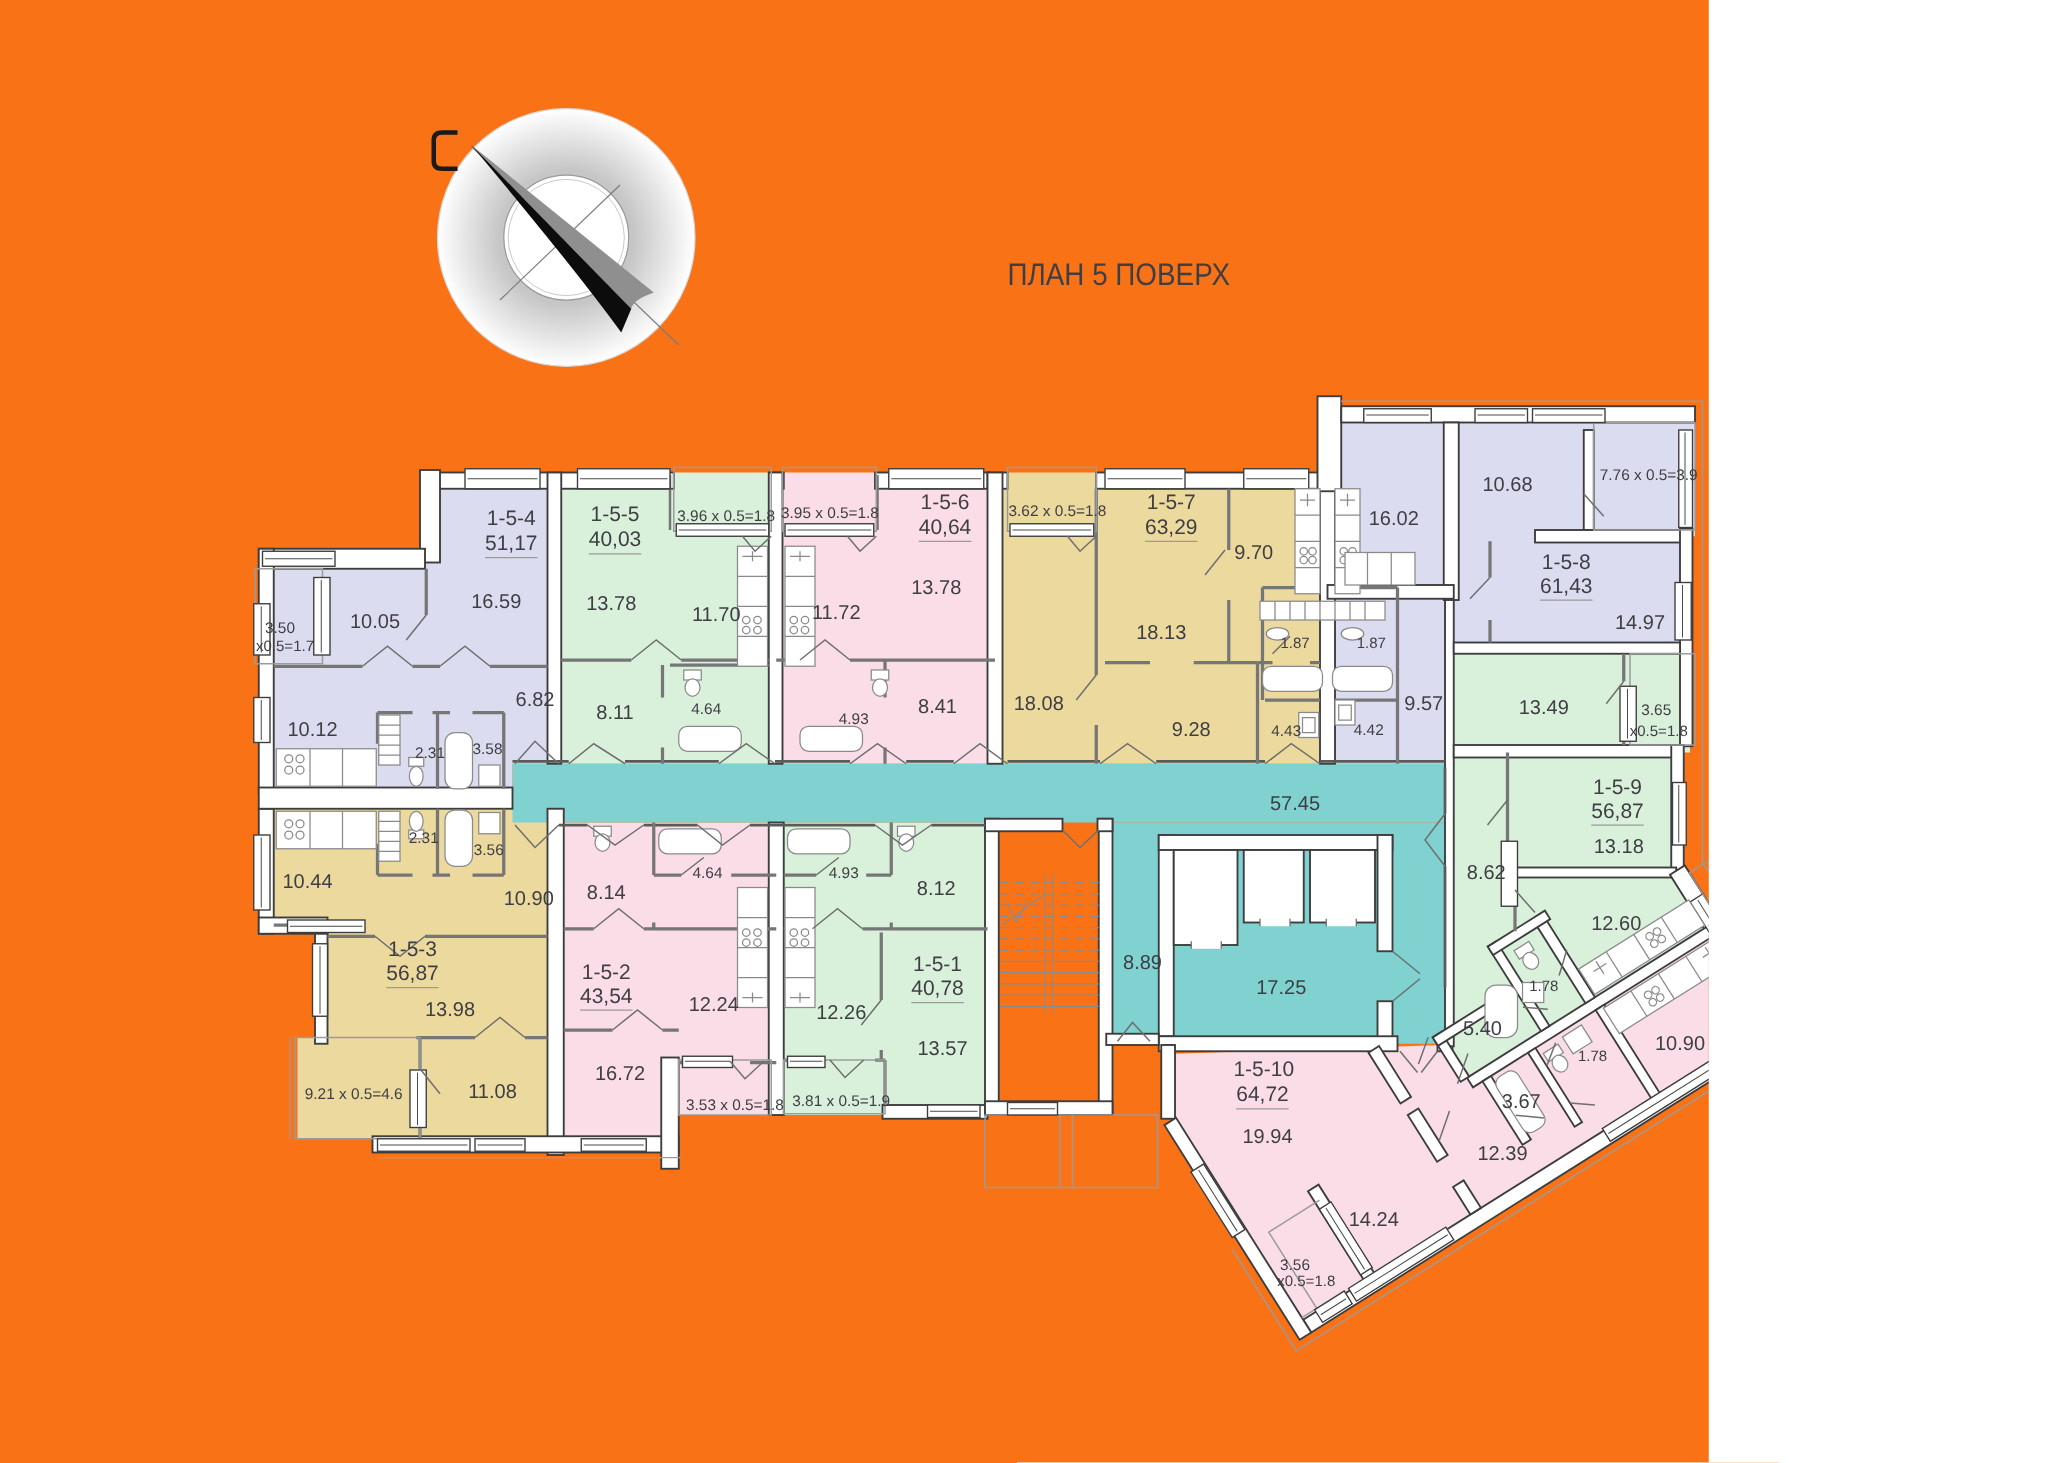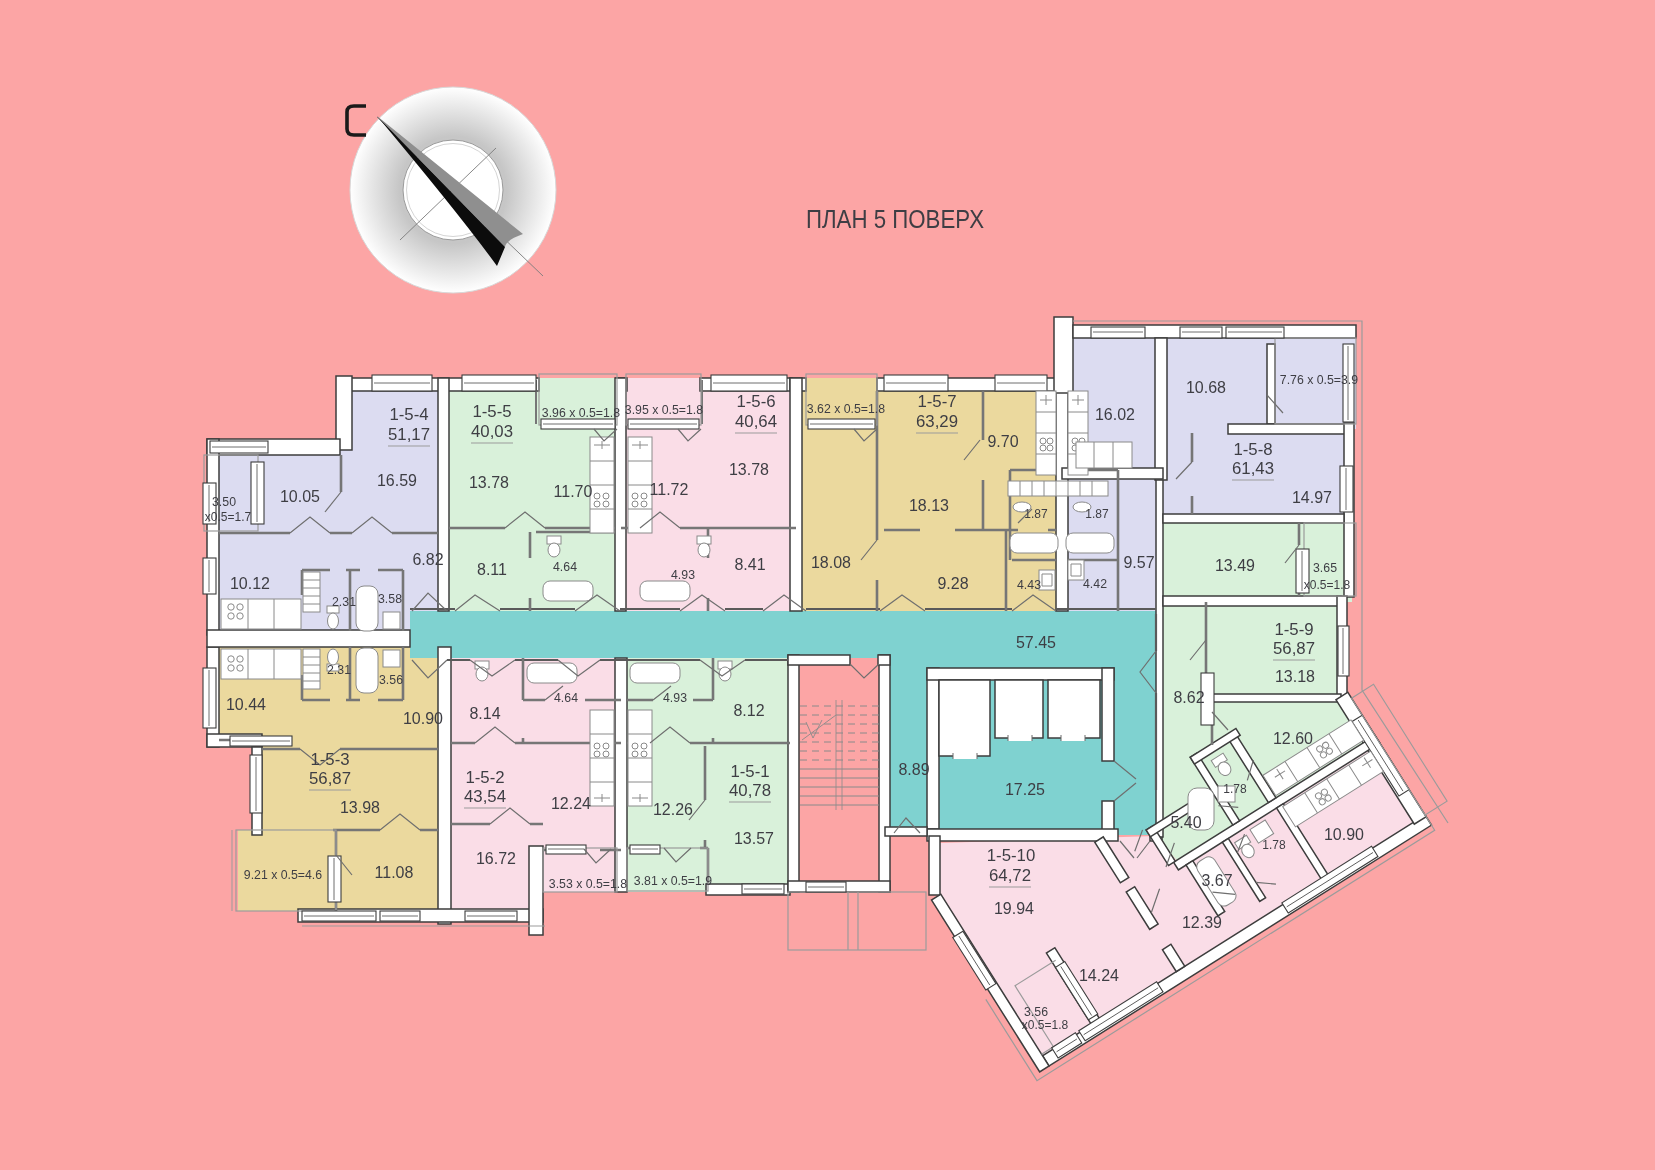--- a/index.html
+++ b/index.html
@@ -1,16 +1,16 @@
 <!DOCTYPE html>
 <html><head>
 <meta charset="utf-8">
 <style>
 html,body{margin:0;padding:0;background:#ffffff;}
-#page{width:1655px;height:1170px;position:relative;background:#fca5a5;overflow:hidden;}
+#page{width:1367px;height:1170px;position:relative;background:#f97316;overflow:hidden;}
 text{font-family:"Liberation Sans",sans-serif;fill:#3e3e44;}
 .rm{font-size:16px;}
 .sm{font-size:12.3px;}
 .xs{font-size:12px;}
 .tt{font-size:16.8px;}
 </style>
 </head>
 <body>
 <div id="page">
 <svg width="1655" height="1170" viewBox="0 0 1655 1170">

